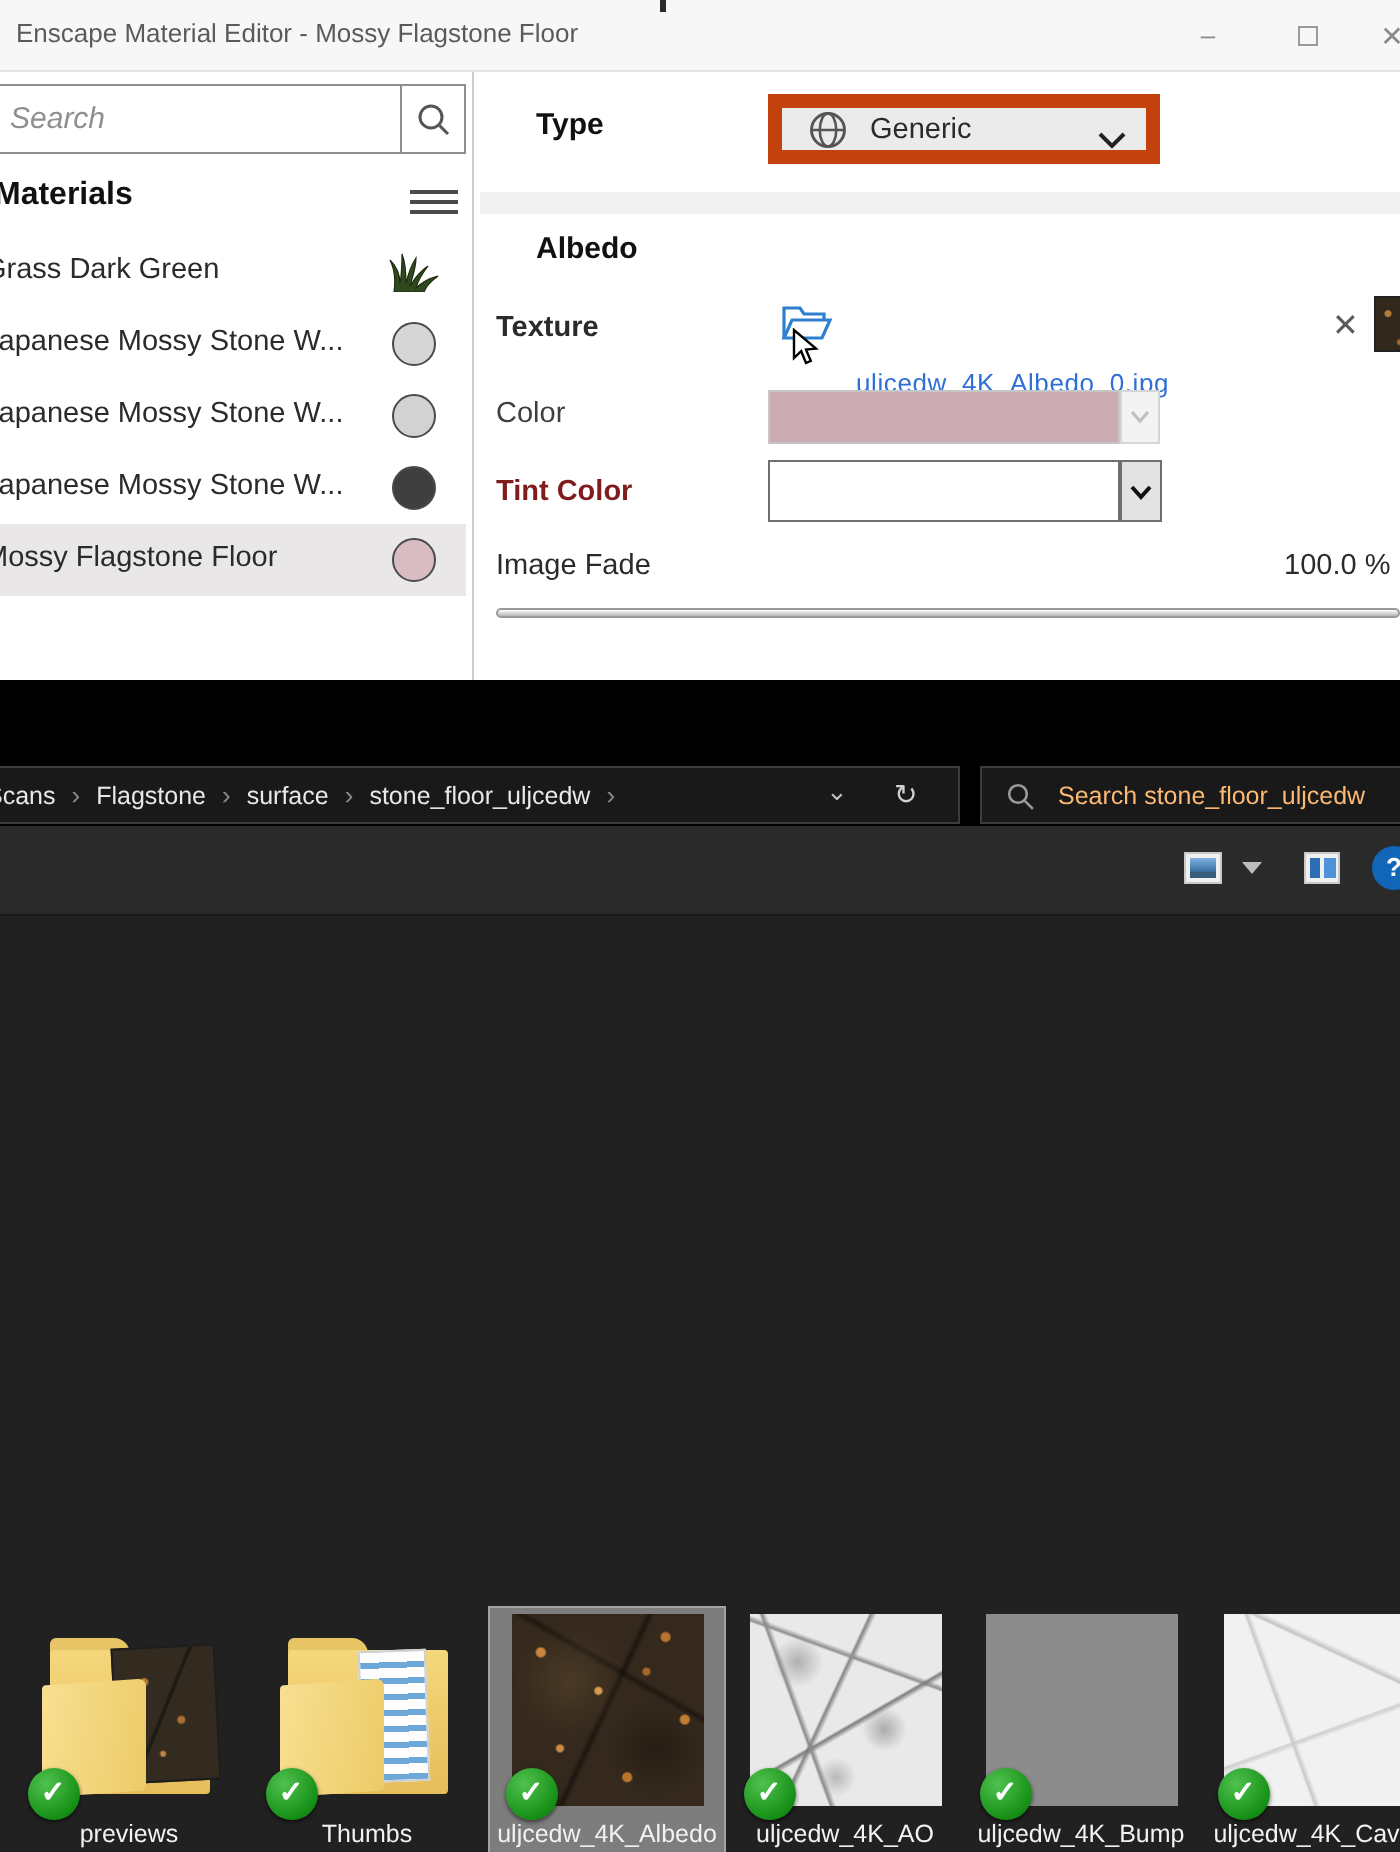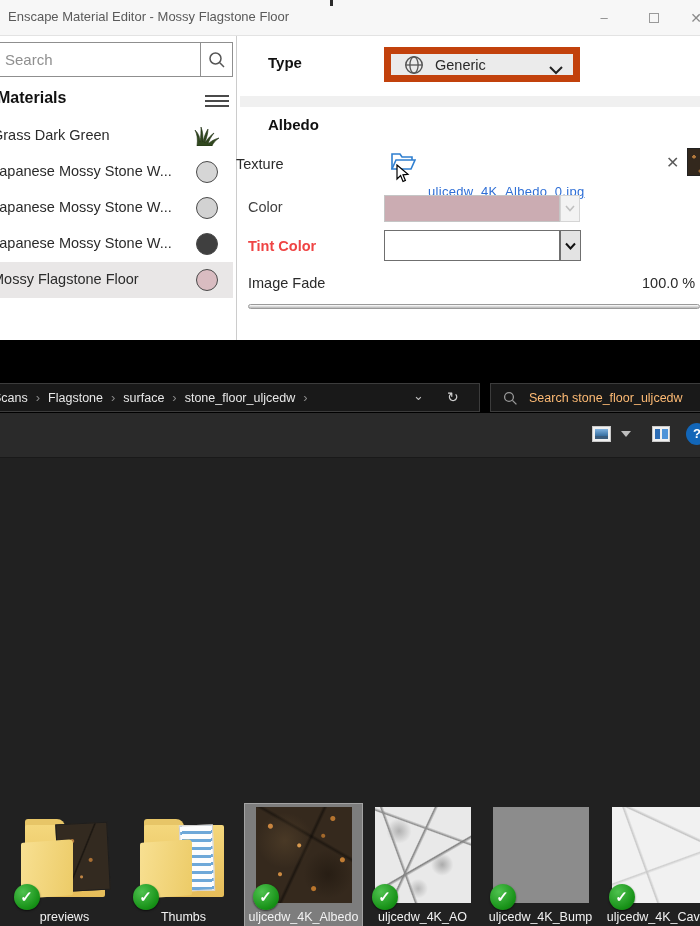--- a/index.html
+++ b/index.html
@@ -16,21 +16,21 @@
   .winbtn { position:absolute; top:6px; width:24px; height:24px; text-align:center; line-height:24px;
             color:#8a8a8a; font-size:13px; }
   .btn-min { left:592px; }
   .btn-max { left:642px; }
   .btn-max .sq { display:inline-block; width:10px; height:10px; border:1px solid #9a9a9a; margin-top:7px; }
   .btn-close { left:684px; font-size:14px; }
 
   
   .search-box { position:absolute; left:-20px; top:42px; width:221px; height:35px; background:#fff;
                 border:1px solid #8f8f8f; }
-  .search-box .ph { position:absolute; left:24px; top:8px; font-size:15px; color:#8f8f8f; }
+  .search-box .ph { position:absolute; left:24px; top:8px; font-size:15px; color:#8f8f8f;font-style:italic; }
   .search-btn { position:absolute; left:200px; top:42px; width:33px; height:35px; background:#fff;
                 border:1px solid #8f8f8f; display:flex; align-items:center; justify-content:center; }
   .list-header { position:absolute; left:-3px; top:89px; font-size:16px; font-weight:bold; color:#111; }
   .hamburger { position:absolute; left:205px; top:92px; width:24px; height:16px; }
   .hamburger div { height:2px; background:#4a4a4a; margin:3px 0; }
   .mat-list { position:absolute; left:0; top:118px; width:233px; }
   .mat-row { position:relative; height:36px; width:233px; }
   .mat-row.sel { background:#e9e7e7; }
   .mat-name { position:absolute; left:-8px; top:9px; font-size:14.5px; color:#2b2b2b; white-space:nowrap; }
   .mat-swatch { position:absolute; right:15px; top:7px; width:22px; height:22px; border-radius:50%;
@@ -230,21 +230,21 @@
         <line x1="3" y1="12" x2="21" y2="12" stroke="#555" stroke-width="1.4"></line>
       </svg>
       <span class="dd-txt">Generic</span>
       <svg class="chev" width="14" height="10" viewBox="0 0 14 10">
         <polyline points="1,2 7,8 13,2" fill="none" stroke="#222" stroke-width="2"></polyline>
       </svg>
     </div>
     <div class="band"></div>
     <div class="rp-label rp-bold" style="left:248px; top:116px; position:absolute;">Albedo</div>
 
-    <div class="rp-label" style="left:236px; top:156px; position:absolute;">Texture</div>
+    <div class="rp-label" style="left:248px; top:156px; position:absolute;font-weight:bold;">Texture</div>
     <span class="folder-open-ico">
       <svg width="26" height="22" viewBox="0 0 26 22">
         <path d="M2 19 V4 h8 l2 3 h10 v3" fill="none" stroke="#2f7fd0" stroke-width="1.6"></path>
         <path d="M2 19 L6 10 h19 l-4 9 Z" fill="#fff" stroke="#2f7fd0" stroke-width="1.6"></path>
       </svg>
     </span>
     <span class="cursor-ico">
       <svg width="14" height="20" viewBox="0 0 14 20">
         <path d="M1 1 L1 15 L4.6 11.6 L7 17.5 L9.4 16.4 L7 10.8 L12 10.3 Z" fill="#fff" stroke="#000" stroke-width="1.2"></path>
       </svg>
@@ -254,21 +254,21 @@
     <div class="tex-thumb"></div>
 
     <div class="rp-label" style="left:248px; top:199px; position:absolute; color:#404040;">Color</div>
     <div class="color-swatch"></div>
     <div class="color-dd-btn">
       <svg width="10" height="7" viewBox="0 0 10 7">
         <polyline points="1,1 5,5.5 9,1" fill="none" stroke="#c0c0c0" stroke-width="1.6"></polyline>
       </svg>
     </div>
 
-    <div class="rp-label" style="left:248px; top:238px; position:absolute; font-weight:bold; color:#ef4444;">Tint Color</div>
+    <div class="rp-label" style="left:248px; top:238px; position:absolute; font-weight:bold; color:#7f1d1d;">Tint Color</div>
     <div class="tint-box"></div>
     <div class="tint-dd-btn">
       <svg width="11" height="8" viewBox="0 0 11 8">
         <polyline points="1,1.5 5.5,6.5 10,1.5" fill="none" stroke="#111" stroke-width="2"></polyline>
       </svg>
     </div>
 
     <div class="rp-label" style="left:248px; top:275px; position:absolute;">Image Fade</div>
     <div class="fade-value">100.0 %</div>
     <div class="fade-slider"></div>

